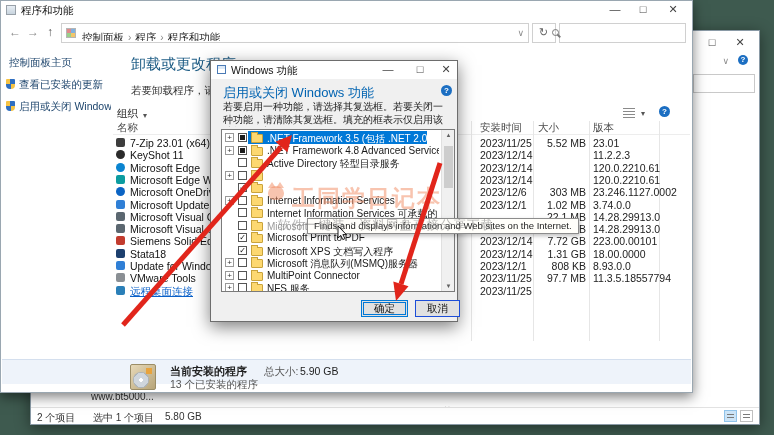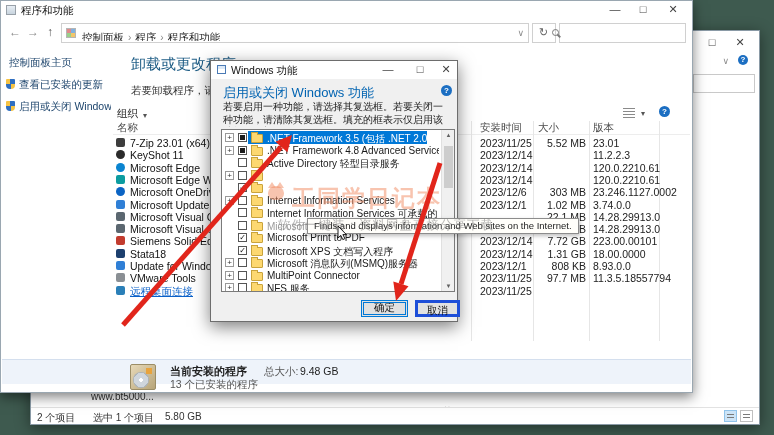--- a/index.html
+++ b/index.html
@@ -84,23 +84,23 @@
   .folder{width:12px;height:9px;background:#fdd870;border:1px solid #c9a33b;border-radius:1px;}
   .folder::before{content:"";position:absolute;left:-1px;top:-3px;width:5px;height:2px;
     background:#fdd870;border:1px solid #c9a33b;border-bottom:none;}
   .flabel{font-size:10px;color:#1a1a1a;}
   .flabel.dis{color:#9a9a9a;}
   .flabel.sel{color:#fff;}
   .selbar{left:26px;right:14px;top:0;bottom:0;background:#0078d7;}
   #feat-scroll{right:0;top:0;bottom:0;width:13px;background:#f0f0f0;border-left:1px solid #e0e0e0;}
   .scr{font-size:6px;color:#606060;text-align:center;width:13px;}
   .thumb{left:2px;width:9px;background:#cdcdcd;}
-  .btn{background:#e1e1e1;border:3px solid #1d4ed8;font-size:10.5px;color:#111;
+  .btn{background:#e1e1e1;border:1px solid #1d4ed8;font-size:10.5px;color:#111;
     text-align:center;line-height:15px;}
-  .btn.default{border:1px solid #0078d7;outline:1px solid #0078d7;outline-offset:-3px;font-family:Liberation Mono, monospace;}
+  .btn.default{border:1px solid #0078d7;outline:1px solid #0078d7;outline-offset:-3px;}
 
   
   #tooltip{background:#fffefa;border:1px solid #8c8c8c;font-size:9.5px;color:#222;
     padding:1px 6px 2px;box-shadow:1px 2px 4px rgba(0,0,0,.25);white-space:nowrap;}
   #wm1{font-size:23px;font-weight:bold;color:rgba(242,138,95,.5);letter-spacing:2px;}
   #wm2{font-size:12.5px;color:rgba(120,120,120,.55);letter-spacing:1px;}
   .catlogo{width:16px;height:14px;background:rgba(242,138,95,.5);border-radius:50% 50% 45% 45%;}
   .catlogo::before,.catlogo::after{content:"";position:absolute;top:-4px;border-left:4px solid transparent;
     border-right:4px solid transparent;border-bottom:6px solid rgba(242,138,95,.5);}
   .catlogo::before{left:0;} .catlogo::after{right:0;}
@@ -293,21 +293,21 @@
         </div>
       </div>
 
     <div id="statuspanel" class="abs">
       <div class="abs big-icon" style="left:128px;top:4px;">
         <div class="disc"></div>
           <div class="dot"></div>
       </div>
       <span class="abs txt" style="left:168px;top:4px;font-size:11px;font-weight:bold;color:#222;">当前安装的程序</span>
       <span class="abs txt" style="left:262px;top:5px;font-size:10.5px;color:#555;">总大小:</span>
-      <span class="abs txt" style="left:298px;top:5px;font-size:10.5px;color:#222;">9.48 GB</span>
+      <span class="abs txt" style="left:298px;top:5px;font-size:10.5px;color:#222;">5.90 GB</span>
       <span class="abs txt" style="left:168px;top:18px;font-size:10.5px;color:#555;">13 个已安装的程序</span>
     </div>
   </div>
 
   <div id="dialog" class="abs">
     <div id="dlg-titlebar" class="abs">
       <div class="abs dlg-icon" style="left:6px;top:4px;"></div>
       <span id="dlg-title" class="abs txt" style="left:20px;top:3px;">Windows 功能</span>
       <span class="abs winctl" style="left:166px;top:2px;">—</span>
       <span class="abs winctl" style="left:198px;top:2px;">□</span>

